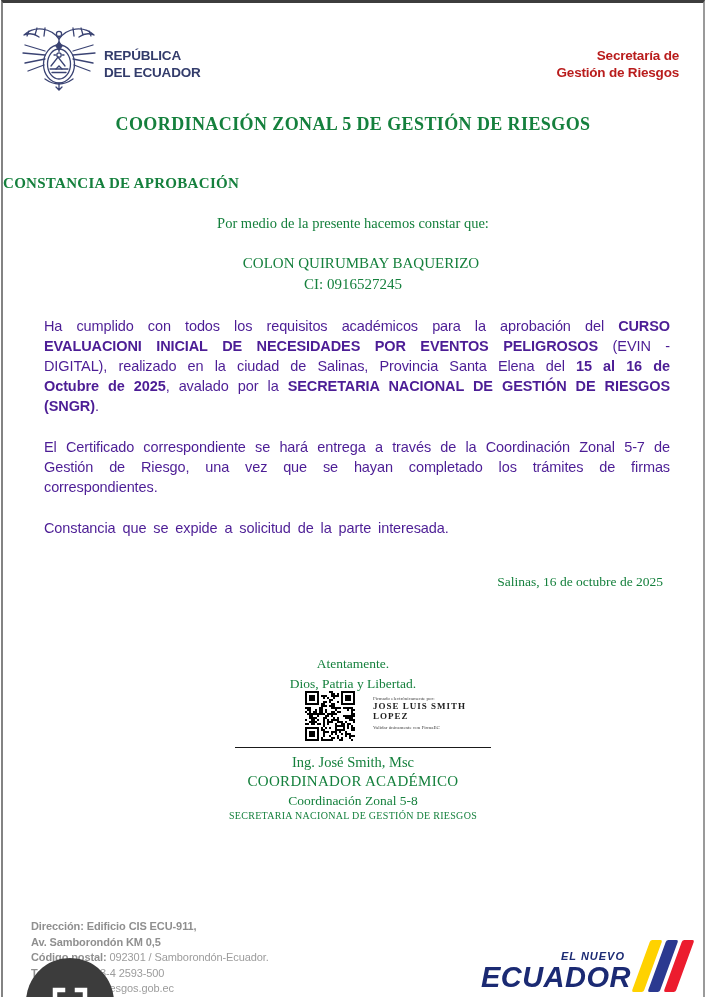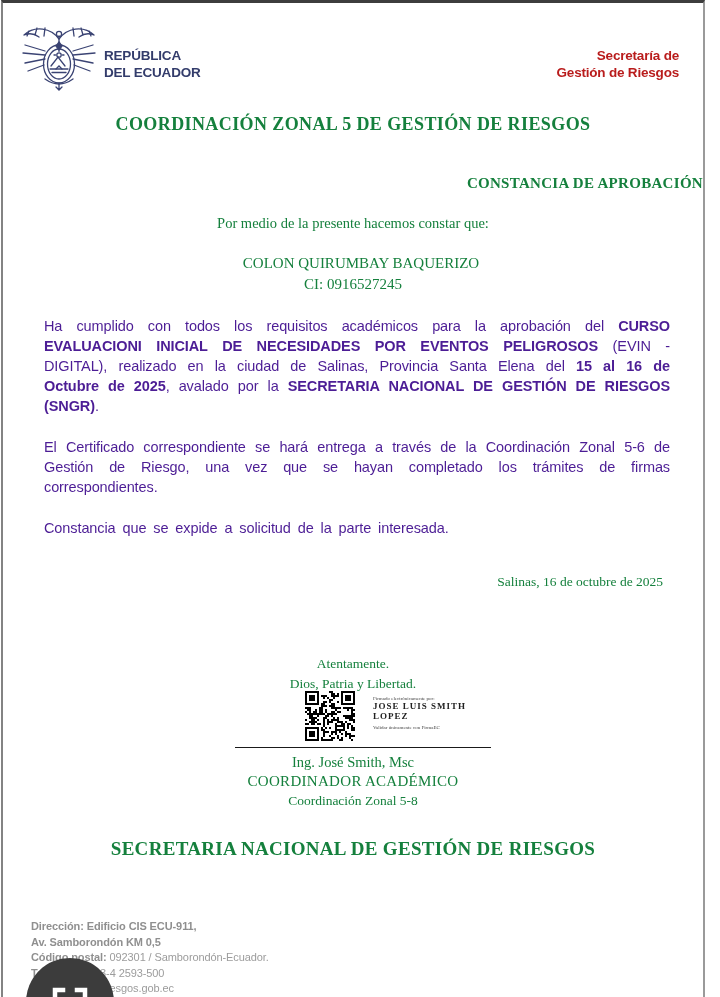--- a/index.html
+++ b/index.html
@@ -20,21 +20,21 @@
     font-size:13.5px;line-height:17px;letter-spacing:-0.2px;
   }
   .sec-text{
     position:absolute;right:24px;top:44px;color:#b91c1c;font-weight:bold;
     font-size:13.5px;line-height:17px;text-align:right;letter-spacing:-0.2px;
   }
   
   .serif{font-family:"Liberation Serif",serif;color:#15803d;}
   .doc-title{position:absolute;left:0;right:0;top:111px;text-align:center;
     font-size:18px;font-weight:bold;letter-spacing:0.4px;}
-  .doc-subtitle{position:absolute;left:0;right:0;top:172px;text-align:right;
+  .doc-subtitle{position:absolute;left:0;right:0;top:172px;text-align:left;
     font-size:15px;font-weight:bold;letter-spacing:0.3px;}
   .doc-intro{position:absolute;left:0;right:0;top:212px;text-align:center;font-size:14.5px;}
   .person-name{position:absolute;left:16px;right:0;top:252px;text-align:center;font-size:15px;}
   .person-ci{position:absolute;left:0;right:0;top:273px;text-align:center;font-size:15px;}
   
   .body-copy{position:absolute;left:41px;right:33px;top:313px;}
   .body-copy p{
     margin:0 0 21px 0;font-size:14.5px;line-height:20px;color:#4c1d95;
     text-align:justify;word-spacing:3px;letter-spacing:-0.1px;
   }
@@ -47,21 +47,21 @@
   .stamp{position:absolute;left:302px;top:688px;display:flex;}
   .stamp-text{margin-left:18px;padding-top:5px;font-family:Liberation Serif, serif;color:#222;}
   .stamp-micro{font-size:5px;letter-spacing:0;color:#444;white-space:nowrap;}
   .stamp-name{font-size:9px;font-weight:bold;line-height:10px;letter-spacing:1px;white-space:nowrap;}
   .stamp-text .gap{height:4px;}
   
   .sig-rule{position:absolute;left:232px;top:744px;width:256px;border-top:1.5px solid #1a1a1a;}
   .sig-name{position:absolute;left:0;right:0;top:751px;text-align:center;font-size:14.5px;}
   .sig-role{position:absolute;left:0;right:0;top:770px;text-align:center;font-size:15px;font-weight:normal;letter-spacing:0.3px;}
   .sig-unit{position:absolute;left:0;right:0;top:790px;text-align:center;font-size:13.5px;}
-  .sig-org{position:absolute;left:0;right:0;top:835px;text-align:center;font-size:19px;font-weight:bold;letter-spacing:0.3px;}
+  .sig-org{position:absolute;left:0;right:0;top:807px;text-align:center;font-size:10px;font-weight:normal;letter-spacing:0.3px;}
   
   .footer-address{position:absolute;left:28px;top:916px;font-size:11px;line-height:15.5px;
     color:#9c9c9c;letter-spacing:-0.1px;}
   .footer-address .fb{font-weight:bold;color:#8f8f8f;}
   .brand{position:absolute;right:18px;top:937px;display:flex;align-items:flex-end;}
   .brand-text{text-align:right;color:#1b2a73;font-style:italic;line-height:1;}
   .brand-top{font-size:11px;font-weight:bold;letter-spacing:1px;padding-right:6px;}
   .brand-main{font-size:29px;font-weight:bold;letter-spacing:0.5px;margin-top:1px;}
   .stripes{display:flex;margin-left:6px;margin-bottom:0;}
   .stripe{width:12px;height:52px;margin-left:4px;transform:skewX(-20deg);border-radius:2px;}
@@ -114,21 +114,21 @@
   </div>
 
   <div class="doc-title serif">COORDINACIÓN ZONAL 5 DE GESTIÓN DE RIESGOS</div>
   <div class="doc-subtitle serif">CONSTANCIA DE APROBACIÓN</div>
   <div class="doc-intro serif">Por medio de la presente hacemos constar que:</div>
   <div class="person-name serif">COLON QUIRUMBAY BAQUERIZO</div>
   <div class="person-ci serif">CI: 0916527245</div>
 
   <div class="body-copy">
     <p><span>Ha cumplido con todos los requisitos académicos para la aprobación del </span><span class="b">CURSO EVALUACIONI INICIAL DE NECESIDADES POR EVENTOS PELIGROSOS</span><span> (EVIN - DIGITAL), realizado en la ciudad de Salinas, Provincia Santa Elena del </span><span class="b">15 al 16 de Octubre de 2025</span><span>, avalado por la </span><span class="b">SECRETARIA NACIONAL DE GESTIÓN DE RIESGOS (SNGR)</span><span>.</span></p>
-    <p>El Certificado correspondiente se hará entrega a través de la Coordinación Zonal 5-6 de Gestión de Riesgo, una vez que se hayan completado los trámites de firmas correspondientes.</p>
+    <p>El Certificado correspondiente se hará entrega a través de la Coordinación Zonal 5-7 de Gestión de Riesgo, una vez que se hayan completado los trámites de firmas correspondientes.</p>
     <p>Constancia que se expide a solicitud de la parte interesada.</p>
   </div>
 
   <div class="dateline serif">Salinas, 16 de octubre de 2025</div>
   <div class="closing serif">
     <div>Atentamente.</div>
     <div>Dios, Patria y Libertad.</div>
   </div>
 
   <div class="stamp">
@@ -368,20 +368,31 @@
   <div class="sig-org serif">SECRETARIA NACIONAL DE GESTIÓN DE RIESGOS</div>
 
   <div class="footer-address">
     <div><span class="fb">Dirección: Edificio CIS ECU-911,</span><span></span></div>
     <div><span class="fb">Av. Samborondón KM 0,5</span><span></span></div>
     <div><span class="fb">Código postal:</span><span> 092301 / Samborondón-Ecuador.</span></div>
     <div><span class="fb">Teléfono:</span><span> +593-4 2593-500</span></div>
     <div><span class="fb"></span><span>www.gestionderiesgos.gob.ec</span></div>
   </div>
 
+  <div class="brand">
+    <div class="brand-text">
+      <div class="brand-top">EL NUEVO</div>
+      <div class="brand-main">ECUADOR</div>
+    </div>
+    <div class="stripes">
+      <div class="stripe" style="background: rgb(255, 210, 0);"></div>
+      <div class="stripe" style="background: rgb(43, 57, 144);"></div>
+      <div class="stripe" style="background: rgb(236, 28, 46);"></div>
+    </div>
+  </div>
 
 </div>
 
 <div class="overlay-btn">
   <svg width="36" height="32" viewBox="0 0 36 32" fill="none" stroke="#ffffff" stroke-width="4.5" stroke-linecap="square">
     <path d="M3,10 V3 H11"></path>
     <path d="M25,3 H33 V10"></path>
     <path d="M33,22 V29 H25"></path>
     <path d="M11,29 H3 V22"></path>
   </svg>

